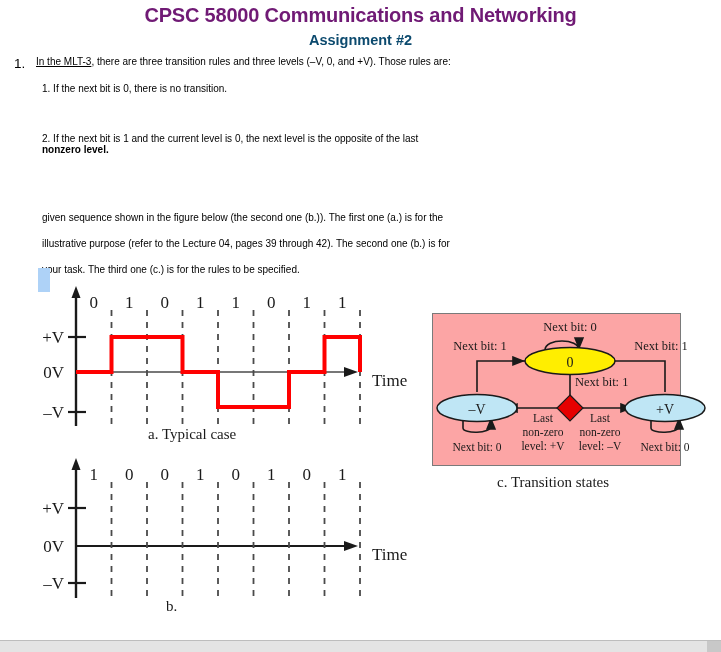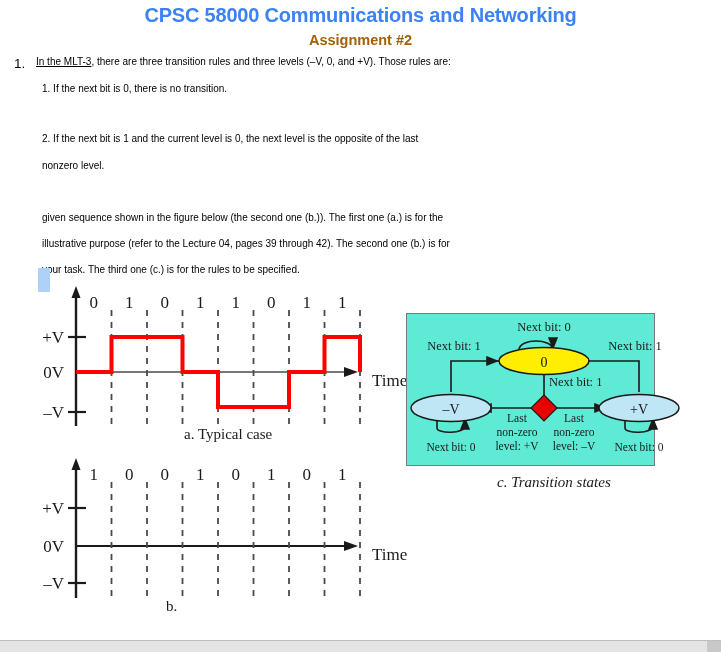--- a/index.html
+++ b/index.html
@@ -21,31 +21,31 @@
     height: 640px;
     background: #ffffff;
   }
   .doc-title {
     position: absolute;
     left: 0; top: 4px;
     width: 721px;
     text-align: center;
     font-size: 20px;
     font-weight: bold;
-    color: #3b82f6;
+    color: #701a75;
     letter-spacing: -0.2px;
   }
   .doc-subtitle {
     position: absolute;
     left: 0; top: 32px;
     width: 721px;
     text-align: center;
     font-size: 14.5px;
     font-weight: bold;
-    color: #a16207;
+    color: #0c4a6e;
   }
   .q-number {
     position: absolute;
     left: 14px; top: 56px;
     font-size: 13.5px;
     color: #000;
   }
   .body-line {
     position: absolute;
     font-size: 10px;
@@ -66,24 +66,24 @@
   .fig-caption {
     position: absolute;
     font-family: "Liberation Serif", serif;
     font-size: 15px;
     color: #1a1a1a;
   }
 
   
   .state-box {
     position: absolute;
-    left: 406px; top: 313px;
+    left: 432px; top: 313px;
     width: 249px; height: 153px;
     border: 1.5px solid #7a7a7a;
-    background: #5eead4;
+    background: #fca5a5;
     box-sizing: border-box;
   }
   .bottom-bar {
     position: absolute;
     left: 0; top: 640px;
     width: 721px; height: 12px;
     background: #e4e4e4;
     border-top: 1px solid #bdbdbd;
     box-sizing: border-box;
   }
@@ -102,21 +102,21 @@
 <div class="page">
 
   <div class="doc-title">CPSC 58000 Communications and Networking</div>
   <div class="doc-subtitle">Assignment #2</div>
 
   <div class="q-number">1.</div>
 
   <div class="body-line" style="left:36px; top:56px;"><span class="underline">In the MLT-3</span><span>, there are three transition rules and three levels (–V, 0, and +V). Those rules are:</span></div>
   <div class="body-line" style="left:42px; top:83px;">1. If the next bit is 0, there is no transition.</div>
   <div class="body-line" style="left:42px; top:133px;">2. If the next bit is 1 and the current level is 0, the next level is the opposite of the last</div>
-  <div class="body-line" style="left:42px; top:160px;">nonzero level.</div>
+  <div class="body-line" style="left:42px; top:144px;font-weight:bold;">nonzero level.</div>
   <div class="body-line" style="left:42px; top:212px;">given sequence shown in the figure below (the second one (b.)). The first one (a.) is for the</div>
   <div class="body-line" style="left:42px; top:238px;">illustrative purpose (refer to the Lecture 04, pages 39 through 42). The second one (b.) is for</div>
   <div class="body-line" style="left:42px; top:264px;">your task. The third one (c.) is for the rules to be specified.</div>
 
   <div class="cursor-block"></div>
 
   <div class="figure" style="left:28px; top:286px; width:400px; height:165px;">
     <svg width="400" height="165" viewBox="0 0 400 165">
 
       <line x1="48" y1="6" x2="48" y2="140" stroke="#1a1a1a" stroke-width="2.4"></line>
@@ -148,21 +148,21 @@
           <text x="101.25" y="22" text-anchor="middle" font-size="17" fill="#1a1a1a">1</text>
           <text x="136.75" y="22" text-anchor="middle" font-size="17" fill="#1a1a1a">0</text>
           <text x="172.25" y="22" text-anchor="middle" font-size="17" fill="#1a1a1a">1</text>
           <text x="207.75" y="22" text-anchor="middle" font-size="17" fill="#1a1a1a">1</text>
           <text x="243.25" y="22" text-anchor="middle" font-size="17" fill="#1a1a1a">0</text>
           <text x="278.75" y="22" text-anchor="middle" font-size="17" fill="#1a1a1a">1</text>
           <text x="314.25" y="22" text-anchor="middle" font-size="17" fill="#1a1a1a">1</text>
         </g>
       <path id="fig-a-wave" fill="none" stroke="#ff0000" stroke-width="4" stroke-linejoin="miter" d="M 48 86 L 48 86 L 83.5 86 L 83.5 51 L 119 51 L 119 51 L 154.5 51 L 154.5 86 L 190 86 L 190 121 L 225.5 121 L 225.5 121 L 261 121 L 261 86 L 296.5 86 L 296.5 51 L 332 51 L 332 86"></path>
     </svg>
-    <div class="fig-caption" style="left:120px; top:140px;margin-left:36px;">a. Typical case</div>
+    <div class="fig-caption" style="left:120px; top:140px;">a. Typical case</div>
   </div>
 
   <div class="figure" style="left:28px; top:458px; width:400px; height:165px;">
     <svg width="400" height="165" viewBox="0 0 400 165">
       <line x1="48" y1="6" x2="48" y2="140" stroke="#1a1a1a" stroke-width="2.4"></line>
       <polygon points="48,0 43.5,12 52.5,12" fill="#1a1a1a"></polygon>
       <line x1="48" y1="88" x2="318" y2="88" stroke="#1a1a1a" stroke-width="1.8"></line>
       <polygon points="330,88 316,83 316,93" fill="#1a1a1a"></polygon>
       <line x1="40" y1="50" x2="58" y2="50" stroke="#1a1a1a" stroke-width="2.2"></line>
       <line x1="40" y1="125" x2="58" y2="125" stroke="#1a1a1a" stroke-width="2.2"></line>
@@ -237,19 +237,19 @@
       <text x="137" y="52.5" text-anchor="middle" font-size="14" fill="#1a1a1a">0</text>
 
       <ellipse cx="44" cy="94" rx="40" ry="13.5" fill="#bfe6f5" stroke="#1a1a1a" stroke-width="1.5"></ellipse>
       <text x="44" y="99.5" text-anchor="middle" font-size="14" fill="#1a1a1a">–V</text>
 
       <ellipse cx="232" cy="94" rx="40" ry="13.5" fill="#bfe6f5" stroke="#1a1a1a" stroke-width="1.5"></ellipse>
       <text x="232" y="99.5" text-anchor="middle" font-size="14" fill="#1a1a1a">+V</text>
     </svg>
   </div>
 
-  <div class="fig-caption" style="left:497px; top:474px;font-style:italic;">c. Transition states</div>
+  <div class="fig-caption" style="left:497px; top:474px;">c. Transition states</div>
 
 </div>
 
 <div class="bottom-bar">
   <div class="thumb"></div>
 </div>
 
 </body></html>

